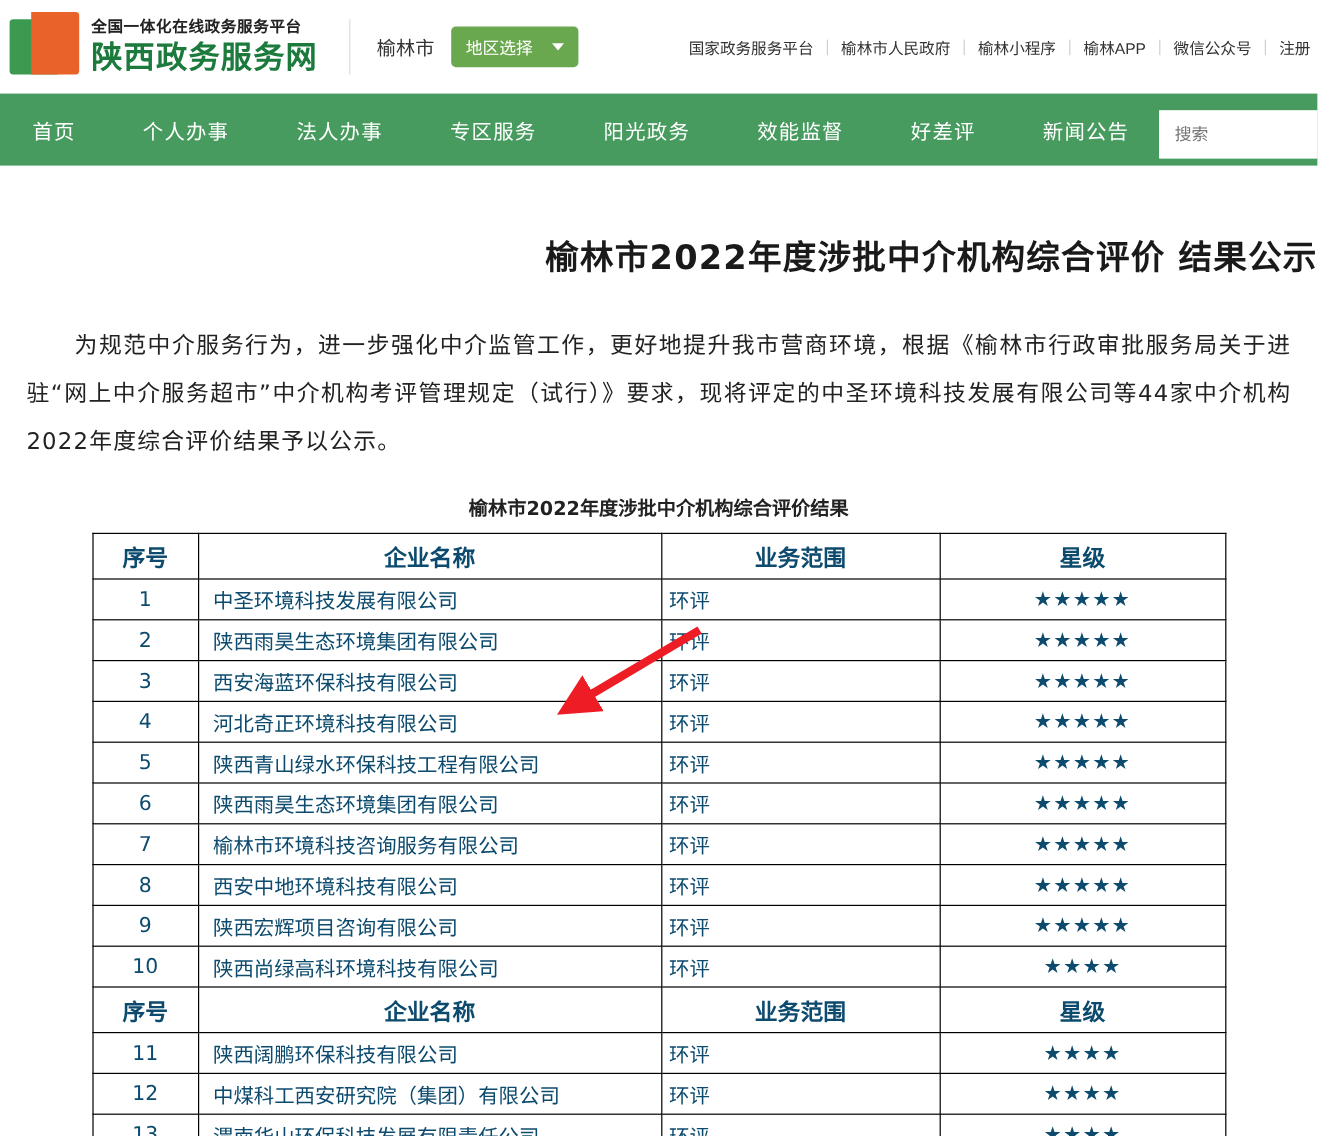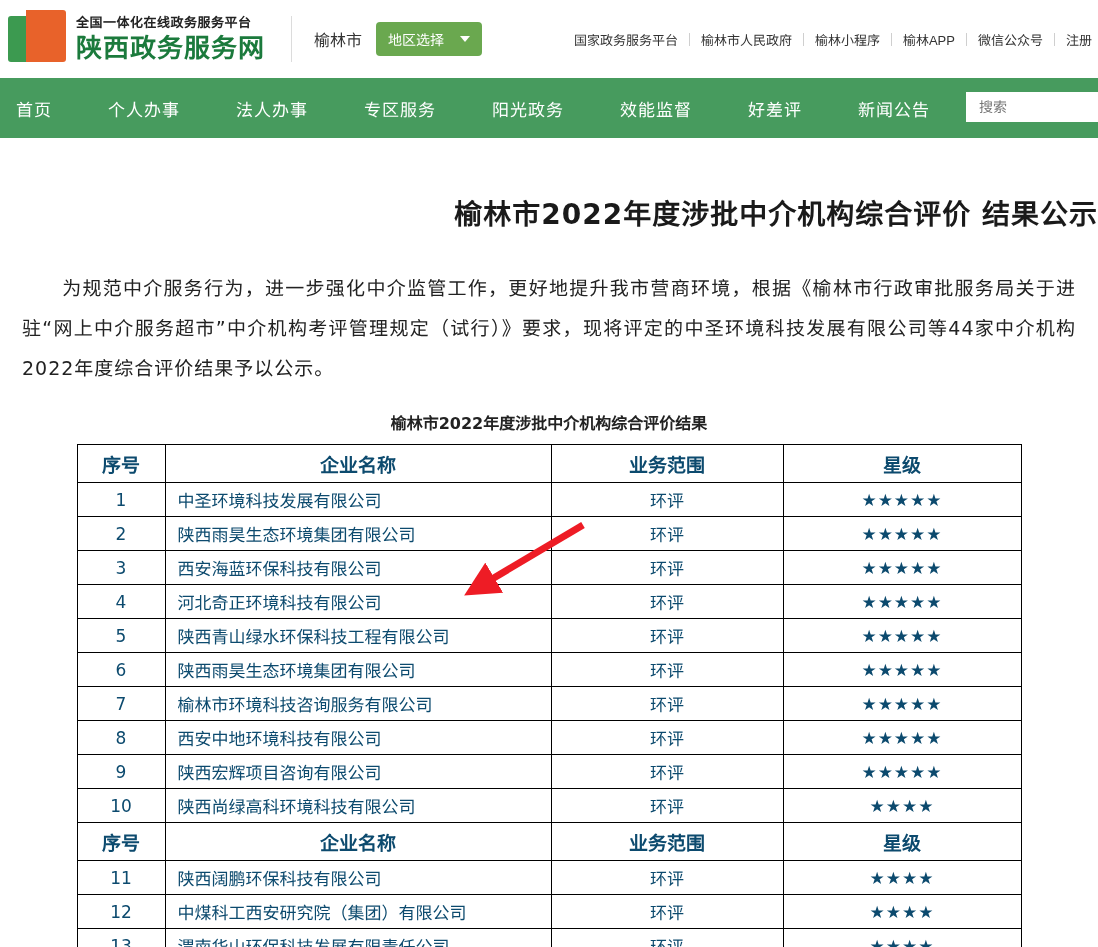--- a/index.html
+++ b/index.html
@@ -117,27 +117,27 @@
     position: relative;
   }
   .nav-item {
     color: #ffffff;
     font-size: 17px;
     padding: 0 28px;
     cursor: pointer;
     white-space: nowrap;
     letter-spacing: 1px;
   }
-  .nav-item:first-child { padding-left: 16px; }
+  .nav-item:first-child { padding-left: 27px; }
   .search-box {
     position: absolute;
     right: 0px;
     top: 14px;
     width: 132px;
-    height: 30px;
+    height: 40px;
     background: #fff;
     border: 1px solid #fff;
     display: flex;
     align-items: center;
     padding-left: 10px;
   }
   .search-box input {
     border: none;
     outline: none;
     font-size: 14px;
@@ -194,21 +194,21 @@
   }
   table.result-table td, table.result-table th {
     border: 1px solid #000;
     height: 34px;
     font-size: 17px;
     color: #0c4a6e;
     padding: 0 6px;
   }
   table.result-table .col-no    { width: 88px;  text-align: center; }
   table.result-table .col-name  { width: 386px; text-align: left; padding-left: 12px; }
-  table.result-table .col-scope { width: 232px; text-align: center; }
+  table.result-table .col-scope { width: 232px; }
   table.result-table .col-star  { width: 238px; text-align: center; }
   table.result-table tr.head td {
     font-weight: bold;
     text-align: center;
     font-size: 19px;
     height: 38px;
   }
   table.result-table tr.head td.col-name { text-align: center; padding-left: 6px; }
   .stars {
     font-size: 15px;

